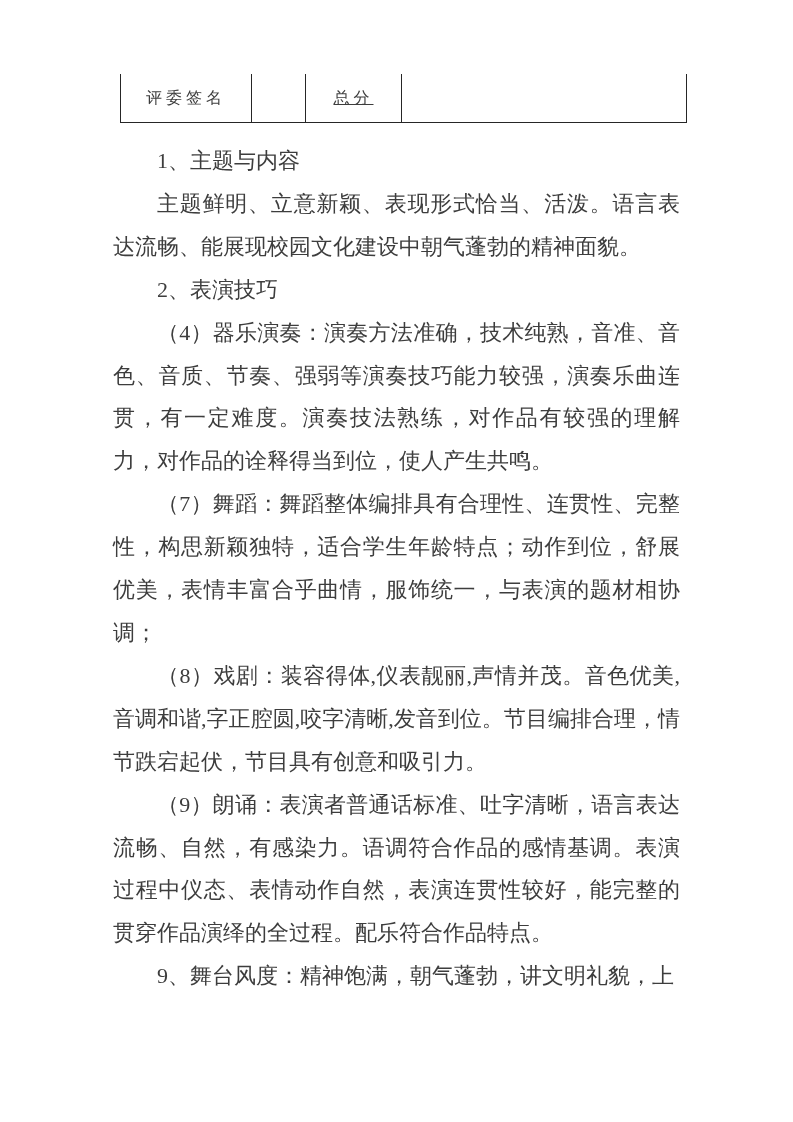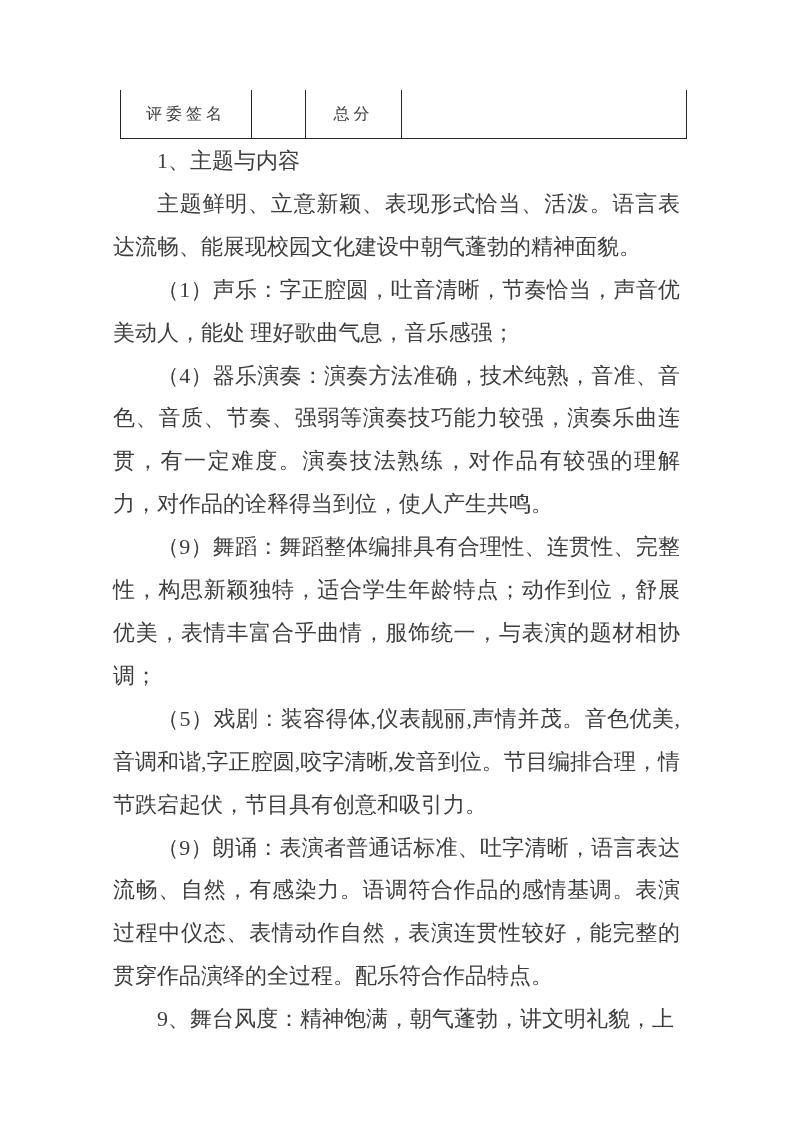--- a/index.html
+++ b/index.html
@@ -17,40 +17,40 @@
     position:relative;
     width:793px;
     height:1122px;
     background:var(--page-bg);
     overflow:hidden;
   }
   
   .score-table{
     position:absolute;
     left:120px;
-    top:90px;
+    top:74px;
     border-collapse:collapse;
     table-layout:fixed;
   }
   .score-table td{
     border:1px solid var(--border-color);
     border-top:none;           
     height:48px;
     padding:0 2px;
     font-size:16px;
     letter-spacing:4px;
     color:var(--text-color);
     text-align:center;
     vertical-align:middle;
     white-space:nowrap;
     overflow:hidden;
   }
   .score-table .c1{width:126px;}
   .score-table .c2{width:49px;}
-  .score-table .c3{width:91px;}
+  .score-table .c3{width:91px;text-decoration:underline;}
   .score-table .c4{width:280px;}
 
   
   .content{
     position:absolute;
     left:113px;
     top:140px;
     width:567px;
   }
   .content p{
@@ -77,21 +77,21 @@
         <td class="c2"></td>
         <td class="c3">总分</td>
         <td class="c4"></td>
       </tr>
     </tbody>
   </table>
 
   <div class="content">
       <p>1、主题与内容</p>
       <p>主题鲜明、立意新颖、表现形式恰当、活泼。语言表达流畅、能展现校园文化建设中朝气蓬勃的精神面貌。</p>
-      <p>（1）声乐：字正腔圆，吐音清晰，节奏恰当，声音优美动人，能处 理好歌曲气息，音乐感强；</p>
+      <p>2、表演技巧</p>
       <p>（4）器乐演奏：演奏方法准确，技术纯熟，音准、音色、音质、节奏、强弱等演奏技巧能力较强，演奏乐曲连贯，有一定难度。演奏技法熟练，对作品有较强的理解力，对作品的诠释得当到位，使人产生共鸣。</p>
-      <p>（9）舞蹈：舞蹈整体编排具有合理性、连贯性、完整性，构思新颖独特，适合学生年龄特点；动作到位，舒展优美，表情丰富合乎曲情，服饰统一，与表演的题材相协调；</p>
-      <p>（5）戏剧：装容得体,仪表靓丽,声情并茂。音色优美,音调和谐,字正腔圆,咬字清晰,发音到位。节目编排合理，情节跌宕起伏，节目具有创意和吸引力。</p>
+      <p>（7）舞蹈：舞蹈整体编排具有合理性、连贯性、完整性，构思新颖独特，适合学生年龄特点；动作到位，舒展优美，表情丰富合乎曲情，服饰统一，与表演的题材相协调；</p>
+      <p>（8）戏剧：装容得体,仪表靓丽,声情并茂。音色优美,音调和谐,字正腔圆,咬字清晰,发音到位。节目编排合理，情节跌宕起伏，节目具有创意和吸引力。</p>
       <p>（9）朗诵：表演者普通话标准、吐字清晰，语言表达流畅、自然，有感染力。语调符合作品的感情基调。表演过程中仪态、表情动作自然，表演连贯性较好，能完整的贯穿作品演绎的全过程。配乐符合作品特点。</p>
       <p>9、舞台风度：精神饱满，朝气蓬勃，讲文明礼貌，上</p>
     </div>
 
 </div>
 
 </body></html>

